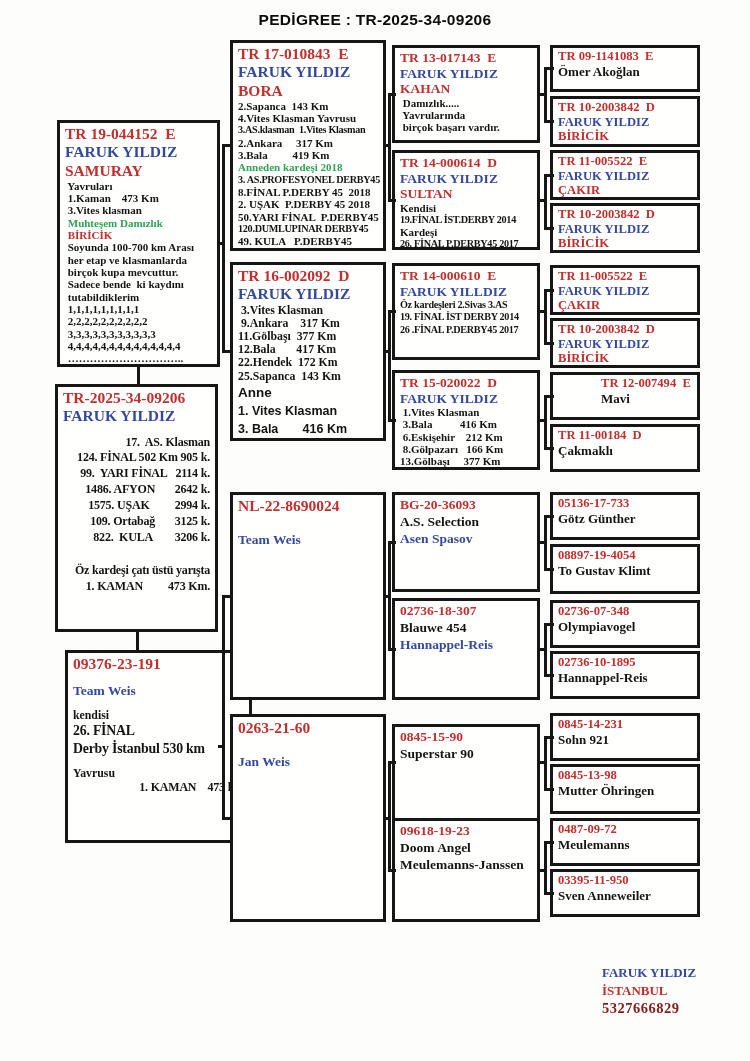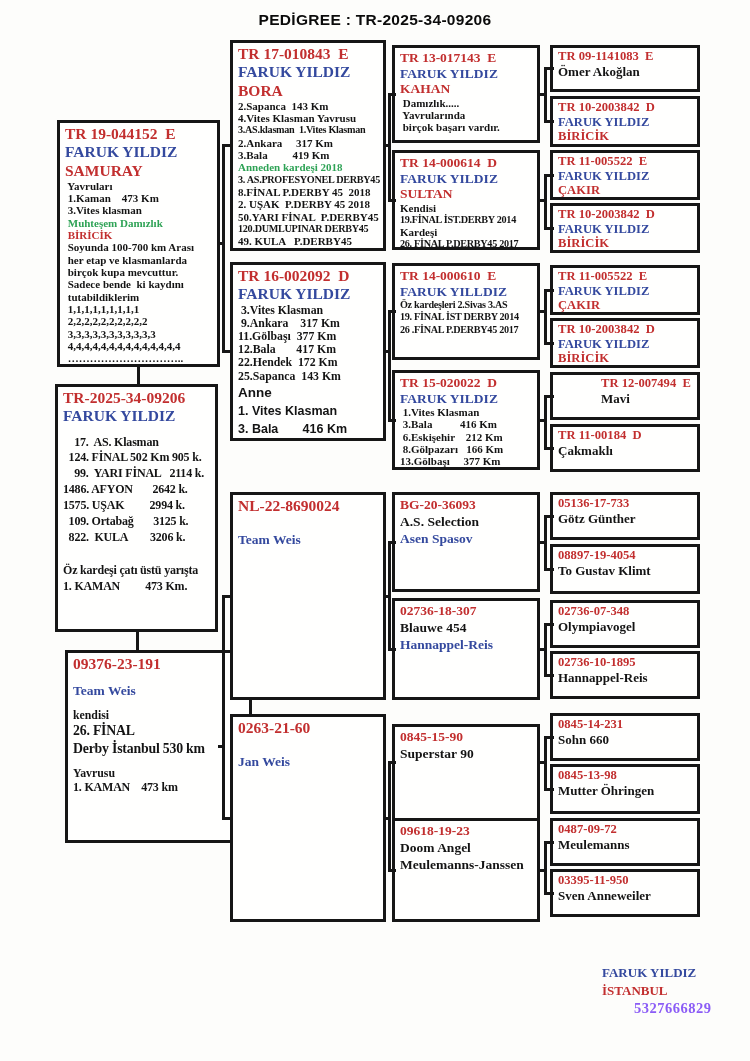--- a/index.html
+++ b/index.html
@@ -20,21 +20,21 @@
   }
   .box4{padding:1px 5px;}
   .ln{white-space:pre;font-size:11.8px;line-height:1.12;}
   .r{color:var(--red);}
   .b{color:var(--blue);}
   .g{color:var(--green);}
   .k{color:#141414;}
   .hd{font-size:15.5px;line-height:1.18;}
   .hd2{font-size:13.5px;line-height:1.15;}
   .hd3{font-size:12.6px;line-height:1.16;}
-  .md{font-size:12px;line-height:1.32;letter-spacing:-0.2px;}
+  .md{font-size:12px;line-height:1.32;letter-spacing:-0.2px;text-align:right;}
   .md2{font-size:13.5px;line-height:1.32;}
   .md3{font-size:13px;line-height:1.2;}
   .big{font-size:13.8px;line-height:1.3;letter-spacing:-0.2px;}
   .xs{font-size:11px;line-height:1.12;}
   .xs2{font-size:10.2px;line-height:1.2;letter-spacing:-0.3px;}
   .sans{font-family:"Liberation Sans",sans-serif;font-size:12.5px;line-height:1.45;}
   .lg{font-size:13.5px;}
   .sp{height:9px;}
   .sp2{height:16px;}
   .conn{position:absolute;background:#161616;}
@@ -69,21 +69,21 @@
   #bx-g10{left:550px;top:544px;width:150px;height:50px;}
   #bx-g11{left:550px;top:600px;width:150px;height:48px;}
   #bx-g12{left:550px;top:651px;width:150px;height:48px;}
   #bx-g13{left:550px;top:713px;width:150px;height:48px;}
   #bx-g14{left:550px;top:764px;width:150px;height:50px;}
   #bx-g15{left:550px;top:818px;width:150px;height:48px;}
   #bx-g16{left:550px;top:869px;width:150px;height:48px;}
   .footer{position:absolute;left:602px;top:964px;line-height:1.35;}
   .footer .f1{color:var(--blue);font-size:13px;}
   .footer .f2{color:var(--red);font-size:13px;}
-  .footer .f3{color:#8b5cf6;font-size:14.5px;letter-spacing:.5px;margin-left:32px;}
+  .footer .f3{color:#7f1d1d;font-size:14.5px;letter-spacing:.5px;}
 </style>
 </head>
 <body>
 
 <h1 class="title">PEDİGREE : TR-2025-34-09206</h1>
 
 <div class="box" id="bx-sire">
     <div class="ln r hd">TR 19-044152  E</div>
     <div class="ln b hd">FARUK YILDIZ</div>
     <div class="ln r hd">SAMURAY</div>
@@ -274,21 +274,21 @@
 <div class="box box4" id="bx-g11">
     <div class="ln r hd3">02736-07-348</div>
     <div class="ln k md3">Olympiavogel</div>
   </div>
 <div class="box box4" id="bx-g12">
     <div class="ln r hd3">02736-10-1895</div>
     <div class="ln k md3">Hannappel-Reis</div>
   </div>
 <div class="box box4" id="bx-g13">
     <div class="ln r hd3">0845-14-231</div>
-    <div class="ln k md3">Sohn 660</div>
+    <div class="ln k md3">Sohn 921</div>
   </div>
 <div class="box box4" id="bx-g14">
     <div class="ln r hd3">0845-13-98</div>
     <div class="ln k md3">Mutter Öhringen</div>
   </div>
 <div class="box box4" id="bx-g15">
     <div class="ln r hd3">0487-09-72</div>
     <div class="ln k md3">Meulemanns</div>
   </div>
 <div class="box box4" id="bx-g16">

